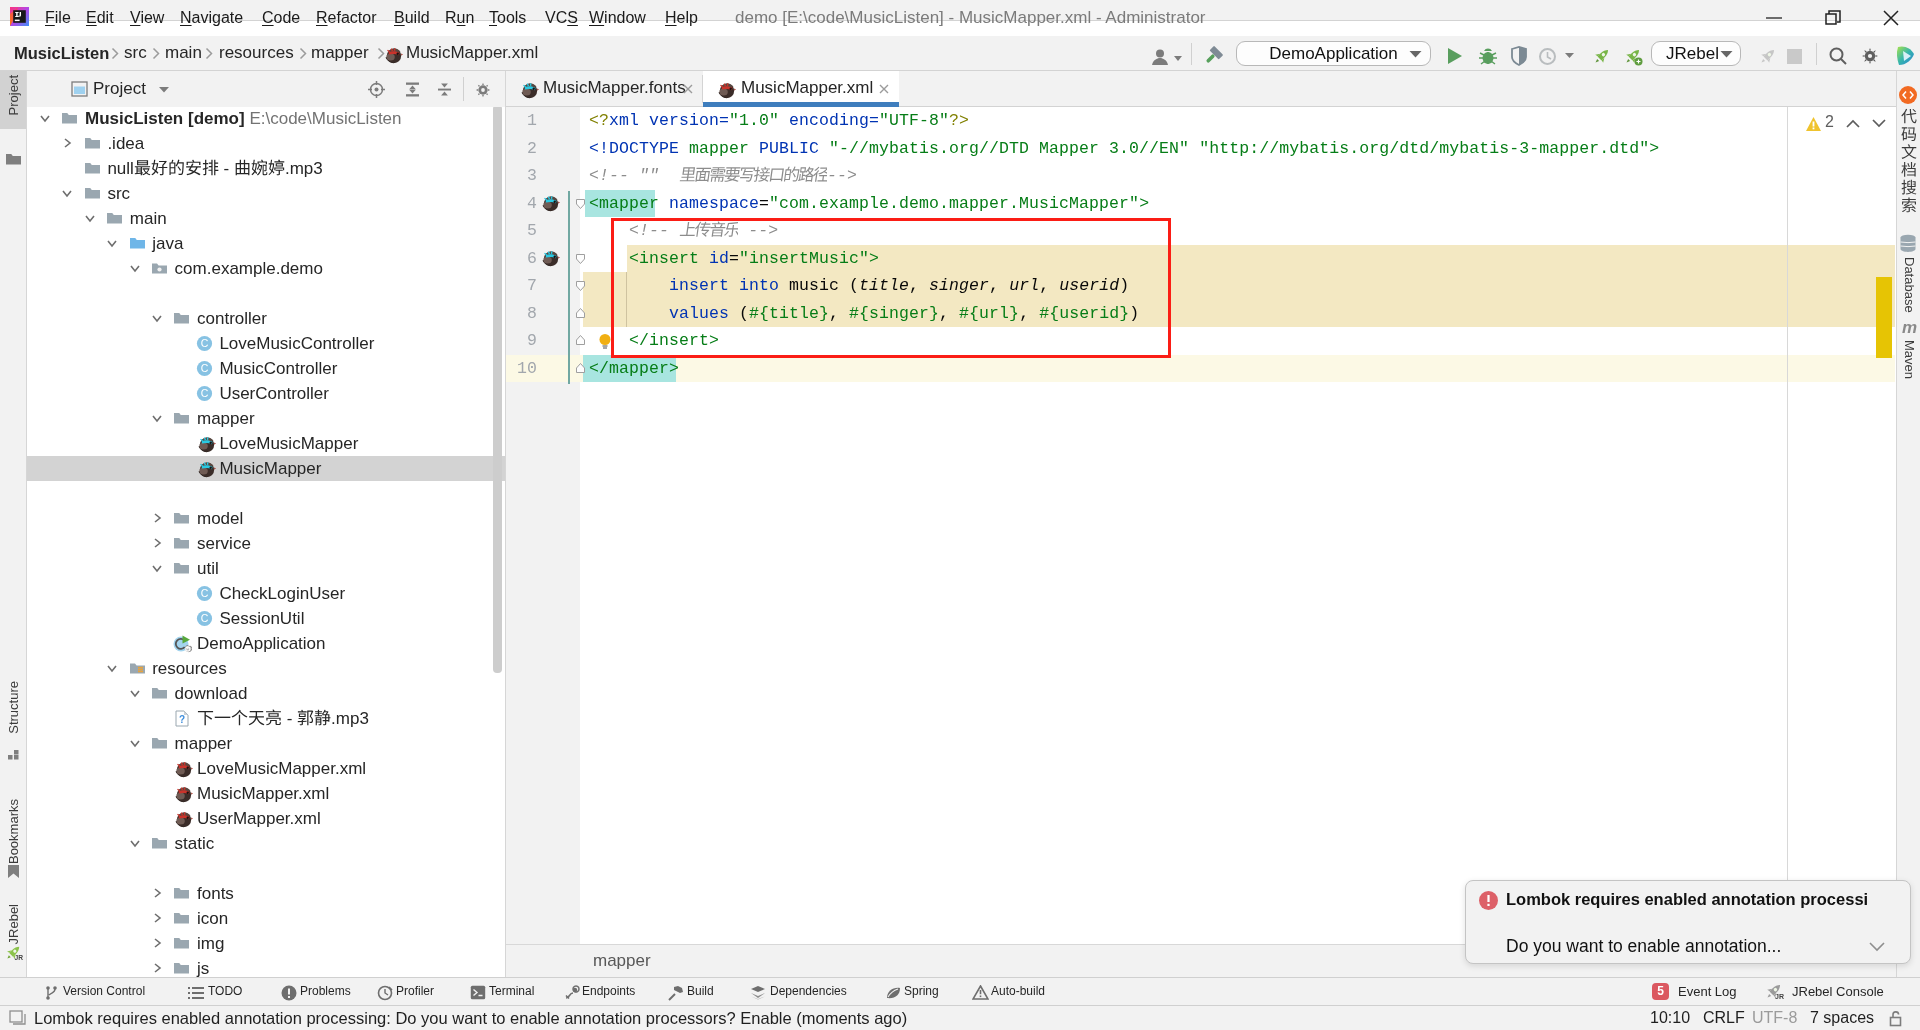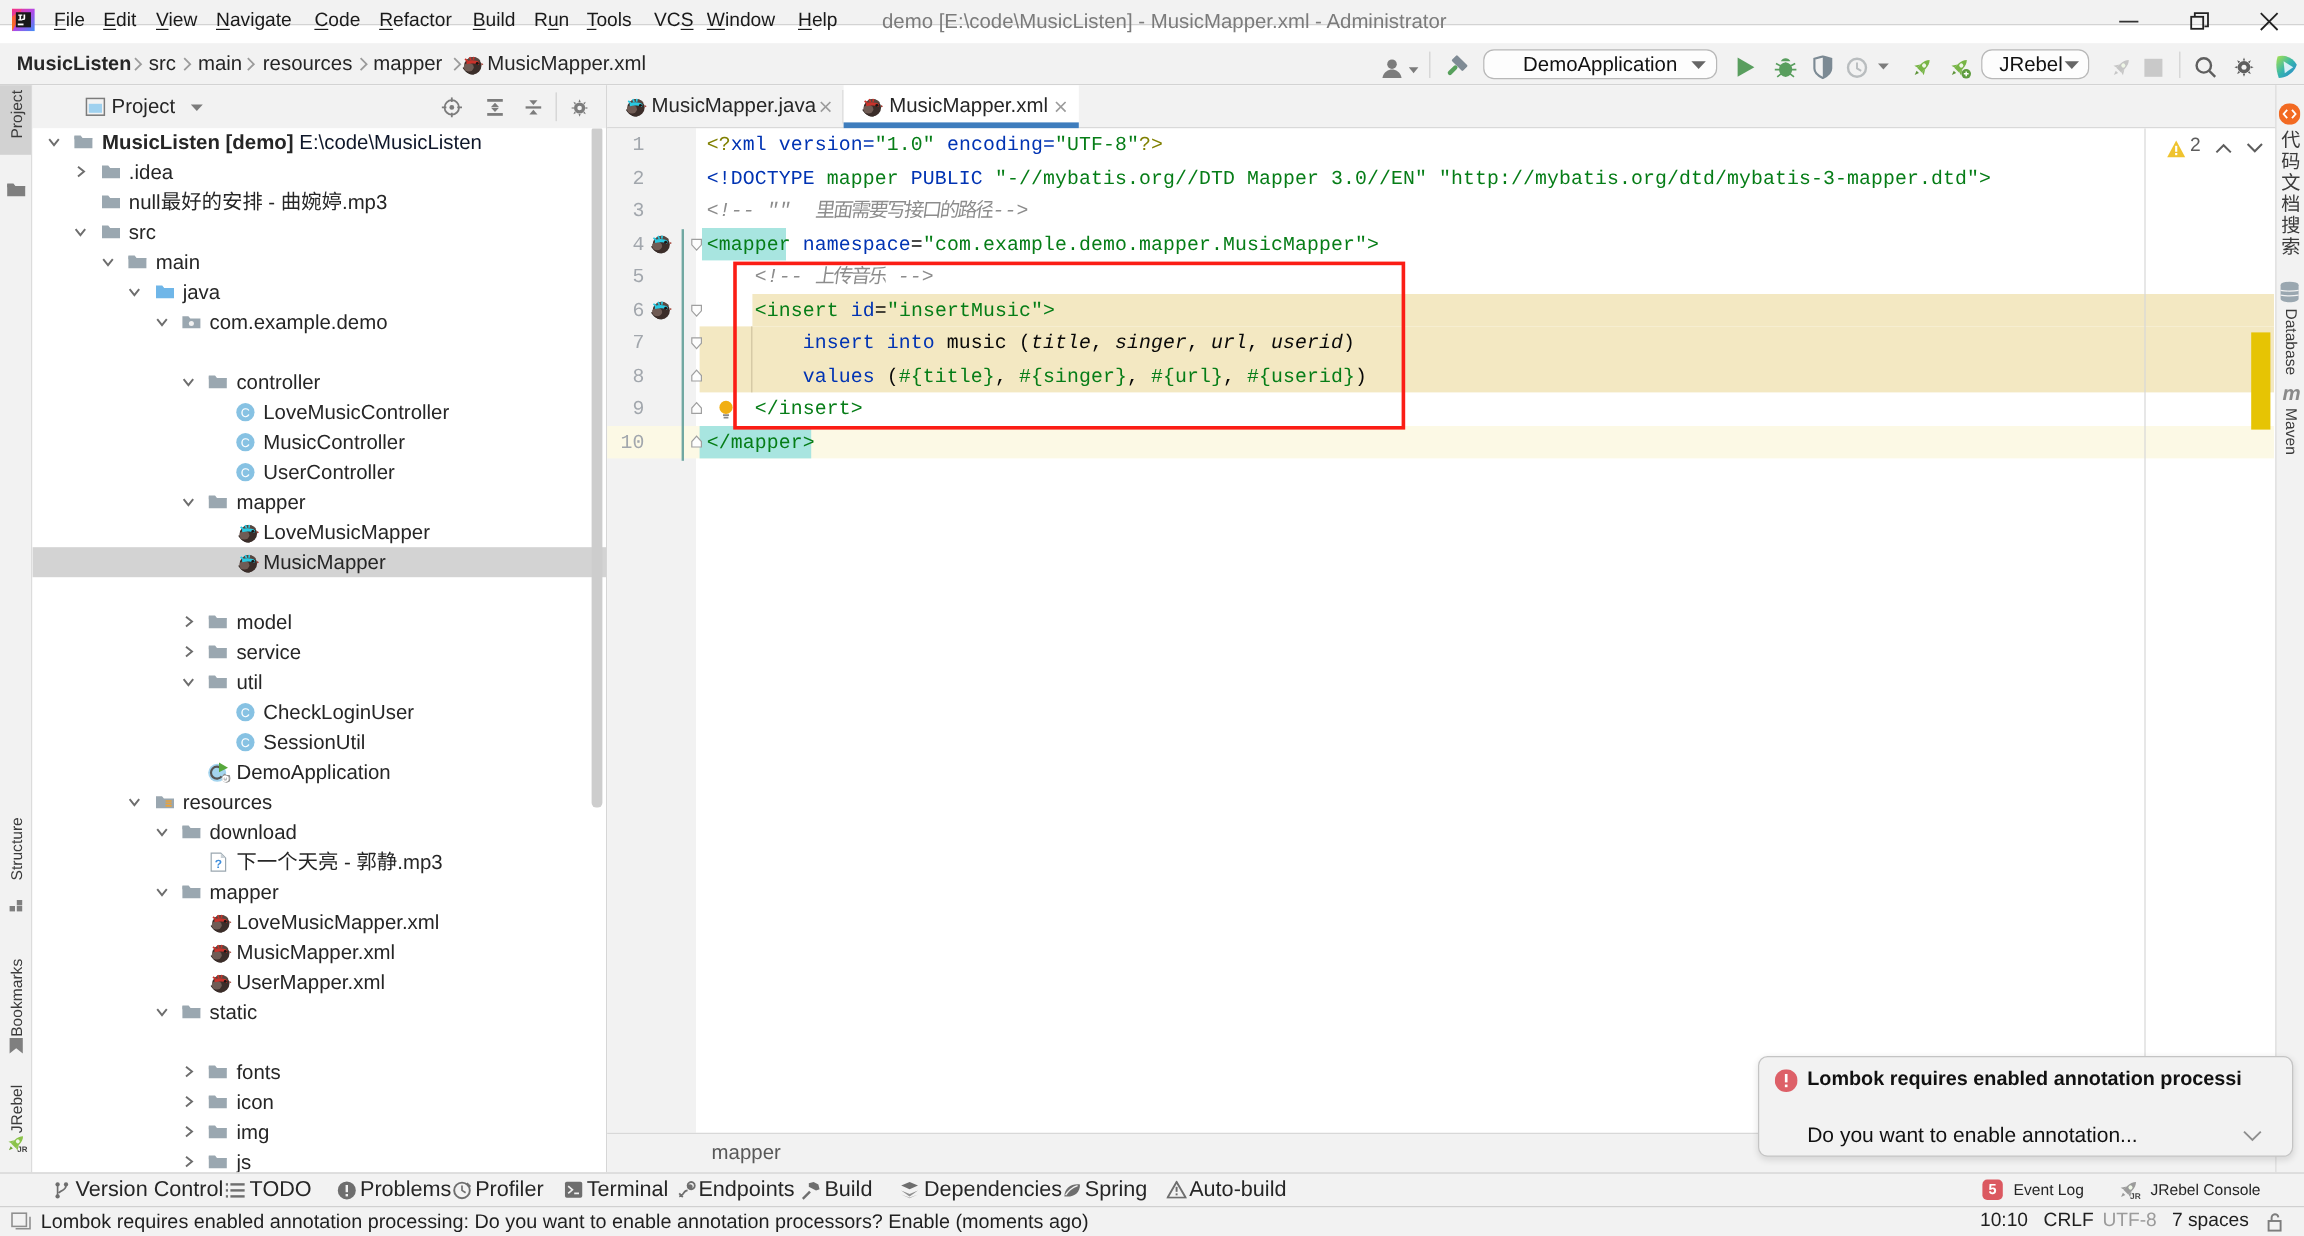--- a/index.html
+++ b/index.html
@@ -22,21 +22,21 @@
 .mono{font-family:"Liberation Mono",monospace;font-size:16.5px;line-height:27.5px;letter-spacing:.1px;white-space:pre}
 .menu{position:absolute;top:0;height:35px;line-height:35px;font-size:16px;color:#1a1a1a}
 .menu u{text-decoration:underline;text-underline-offset:2px}
 .crumb{position:absolute;top:0;height:34px;line-height:34px;font-size:17px;color:#262626}
 .treerow{position:absolute;left:0;width:478px;height:25px;line-height:25px;font-size:17px;color:#262626;white-space:nowrap}
 .tico{position:absolute;top:4px}
 .tchev{position:absolute;top:6.5px}
 .tchev svg,.tico svg{display:block}
 .vlabel{font-size:13px;color:#3b3b3b;writing-mode:vertical-rl}
 .vlabelL{font-size:13px;color:#3b3b3b;writing-mode:vertical-rl;transform:rotate(180deg)}
-.twitem{position:absolute;top:0;height:27px;line-height:27px;font-size:18px;color:#262626}
+.twitem{position:absolute;top:0;height:27px;line-height:27px;font-size:12px;color:#262626}
 svg{vertical-align:middle}
 .cm{color:#8c8c8c;font-style:italic}
 .tag{color:#067d17}.att{color:#0033b3}.str{color:#067d17}.pl{color:#080808}.ol{color:#808000}
 </style></head><body>
 <div id="titlebar" class="bar">
     <svg class="abs" style="left:10px;top:7px" width="19" height="19" viewBox="0 0 19 19">
       <defs>
         <linearGradient id="lg1" x1="0" y1="0" x2="1" y2="1">
           <stop offset="0" stop-color="#fc317c"></stop>
           <stop offset=".5" stop-color="#b447e6"></stop>
@@ -242,21 +242,21 @@
           <svg width="12" height="12" viewBox="0 0 12 12">
             <path d="M2 4l4 5 4-5" fill="none" stroke="#6e6e6e" stroke-width="1.6"></path>
           </svg>
         </span>
         <span class="tico" style="left:34.4px">
           <svg width="17" height="15" viewBox="0 0 17 15">
             <path d="M1 3.5h5l1.6 2H16v8H1z" fill="#9aa7b0"></path>
             <path d="M1 3h5.2l1.6 2H16v1H1z" fill="#9aa7b0"></path>
           </svg>
         </span>
-        <span class="abs" style="left:58.0px"><b>MusicListen</b> <b>[demo]</b> <span style="color:#0f172a">E:\code\MusicListen</span></span>
+        <span class="abs" style="left:58.0px"><b>MusicListen</b> <b>[demo]</b> <span style="color:#737373">E:\code\MusicListen</span></span>
       </div>
       <div class="treerow" style="top:23.5px;">
         <span class="tchev" style="left:34.4px">
           <svg width="12" height="12" viewBox="0 0 12 12">
             <path d="M4 2l5 4-5 4" fill="none" stroke="#6e6e6e" stroke-width="1.6"></path>
           </svg>
         </span>
         <span class="tico" style="left:56.8px">
           <svg width="17" height="15" viewBox="0 0 17 15">
             <path d="M1 3.5h5l1.6 2H16v8H1z" fill="#9aa7b0"></path>
@@ -691,21 +691,21 @@
       <span class="abs" style="left:13px;top:9px"><svg width="20" height="18" viewBox="0 0 20 18">
           <path d="M2.5 11.5L10 9l4.5 4.5L12 17c-4 .8-7.5-2-9.5-5.5z" fill="#241c19"></path>
           <circle cx="11" cy="9.8" r="7.2" fill="#3b2d29"></circle>
           <path d="M5.5 5.5A7.2 7.2 0 0 1 17.5 6l-5 1z" fill="#584740"></path>
           <ellipse cx="7.6" cy="11" rx="4.2" ry="3.5" fill="#6f5b54"></ellipse>
           <path d="M5.5 6.2C9 4.6 13.5 5 16.5 6.8l-.7 2.4C12.5 7.6 9 7.6 6 8.6z" fill="#2ac9e2"></path>
           <path d="M4.5 4.2l2.2 1.6M8.3 2.6l1.2 2.4M11.8 2.4l-.3 2.4" stroke="#2ac9e2" stroke-width="1.4" fill="none"></path>
           <circle cx="14.7" cy="7.8" r="1.2" fill="#1a1210"></circle>
           <path d="M18.2 7.6l1.8 1-1.9 1z" fill="#a33f33"></path>
         </svg></span>
-      <span class="abs" style="left:37px;top:0;height:36px;line-height:34px;font-size:17px;color:#262626">MusicMapper.java</span>
+      <span class="abs" style="left:37px;top:0;height:36px;line-height:34px;font-size:17px;color:#262626">MusicMapper.fonts</span>
       <svg class="abs" style="left:176px;top:12px" width="12" height="12" viewBox="0 0 12 12">
         <path d="M2 2l8 8M10 2l-8 8" stroke="#9b9b9b" stroke-width="1.4"></path>
       </svg>
       <div class="abs" style="left:196px;top:4px;width:1px;height:28px;background:#d4d4d4"></div>
       <div class="abs" style="left:197px;top:0;width:196px;height:36px;background:#fff"></div>
       <span class="abs" style="left:210px;top:9px"><svg width="20" height="18" viewBox="0 0 20 18">
           <path d="M2.5 11.5L10 9l4.5 4.5L12 17c-4 .8-7.5-2-9.5-5.5z" fill="#241c19"></path>
           <circle cx="11" cy="9.8" r="7.2" fill="#3b2d29"></circle>
           <path d="M5.5 5.5A7.2 7.2 0 0 1 17.5 6l-5 1z" fill="#584740"></path>
           <ellipse cx="7.6" cy="11" rx="4.2" ry="3.5" fill="#6f5b54"></ellipse>

